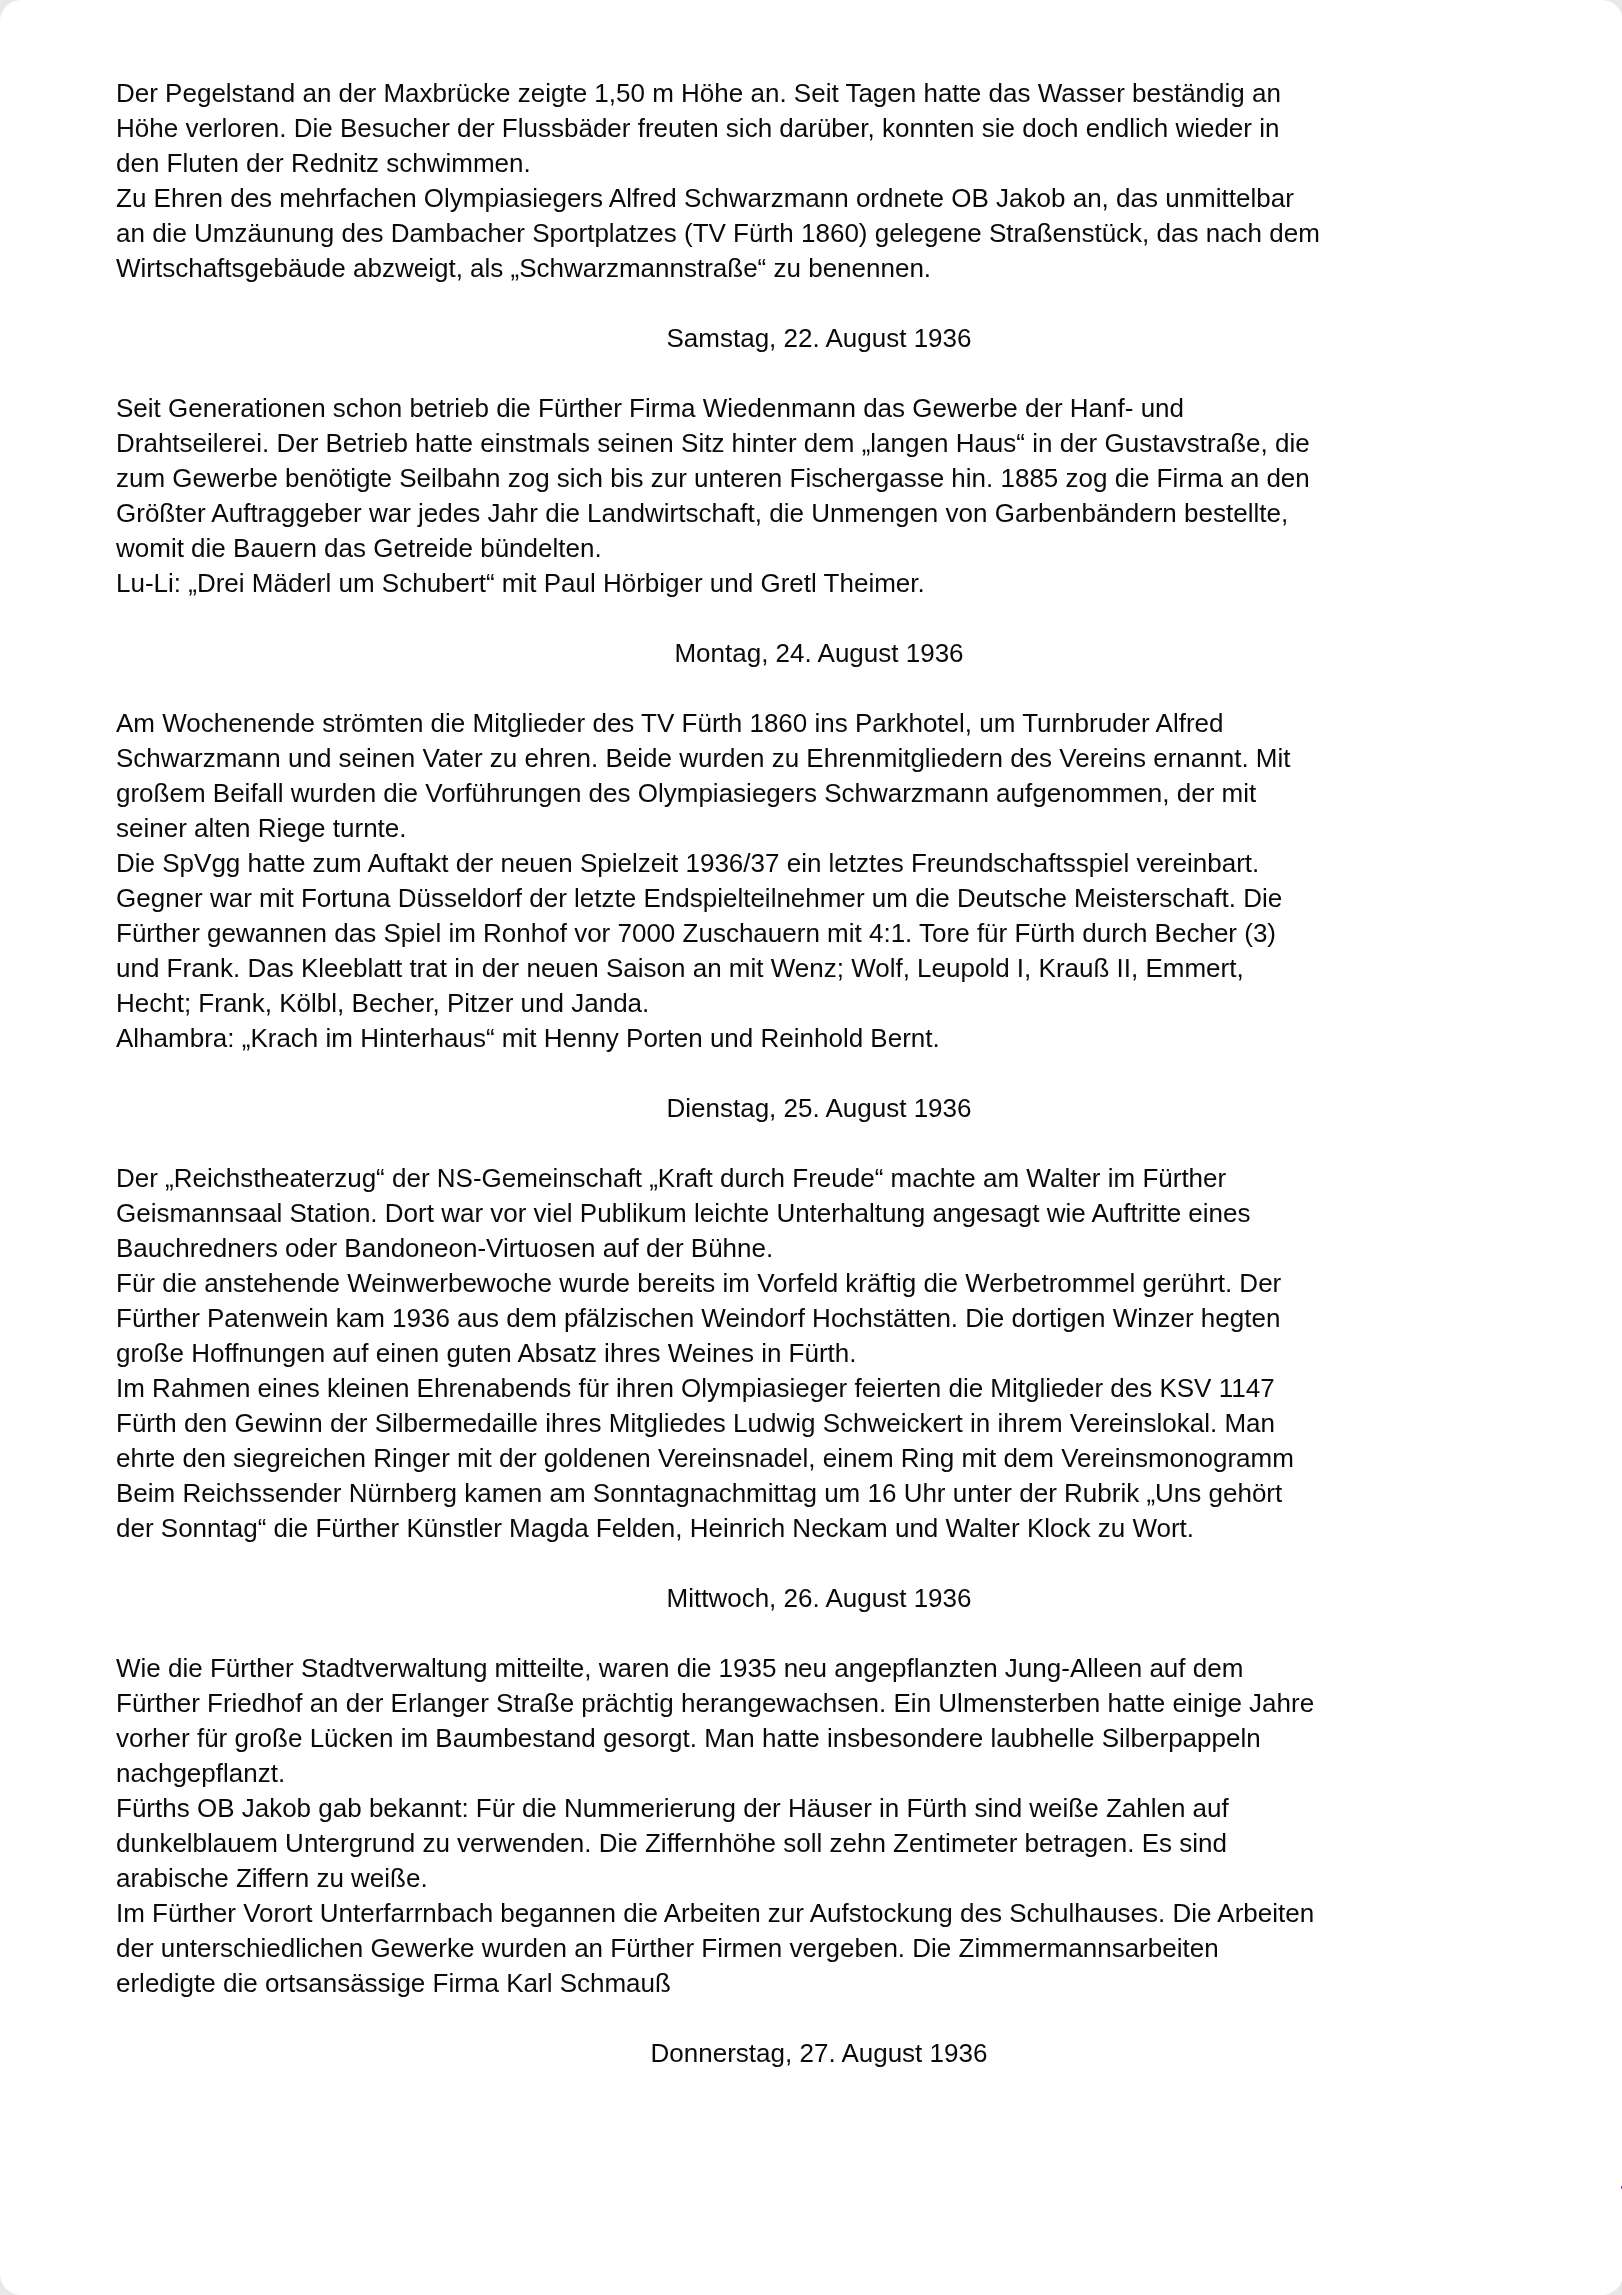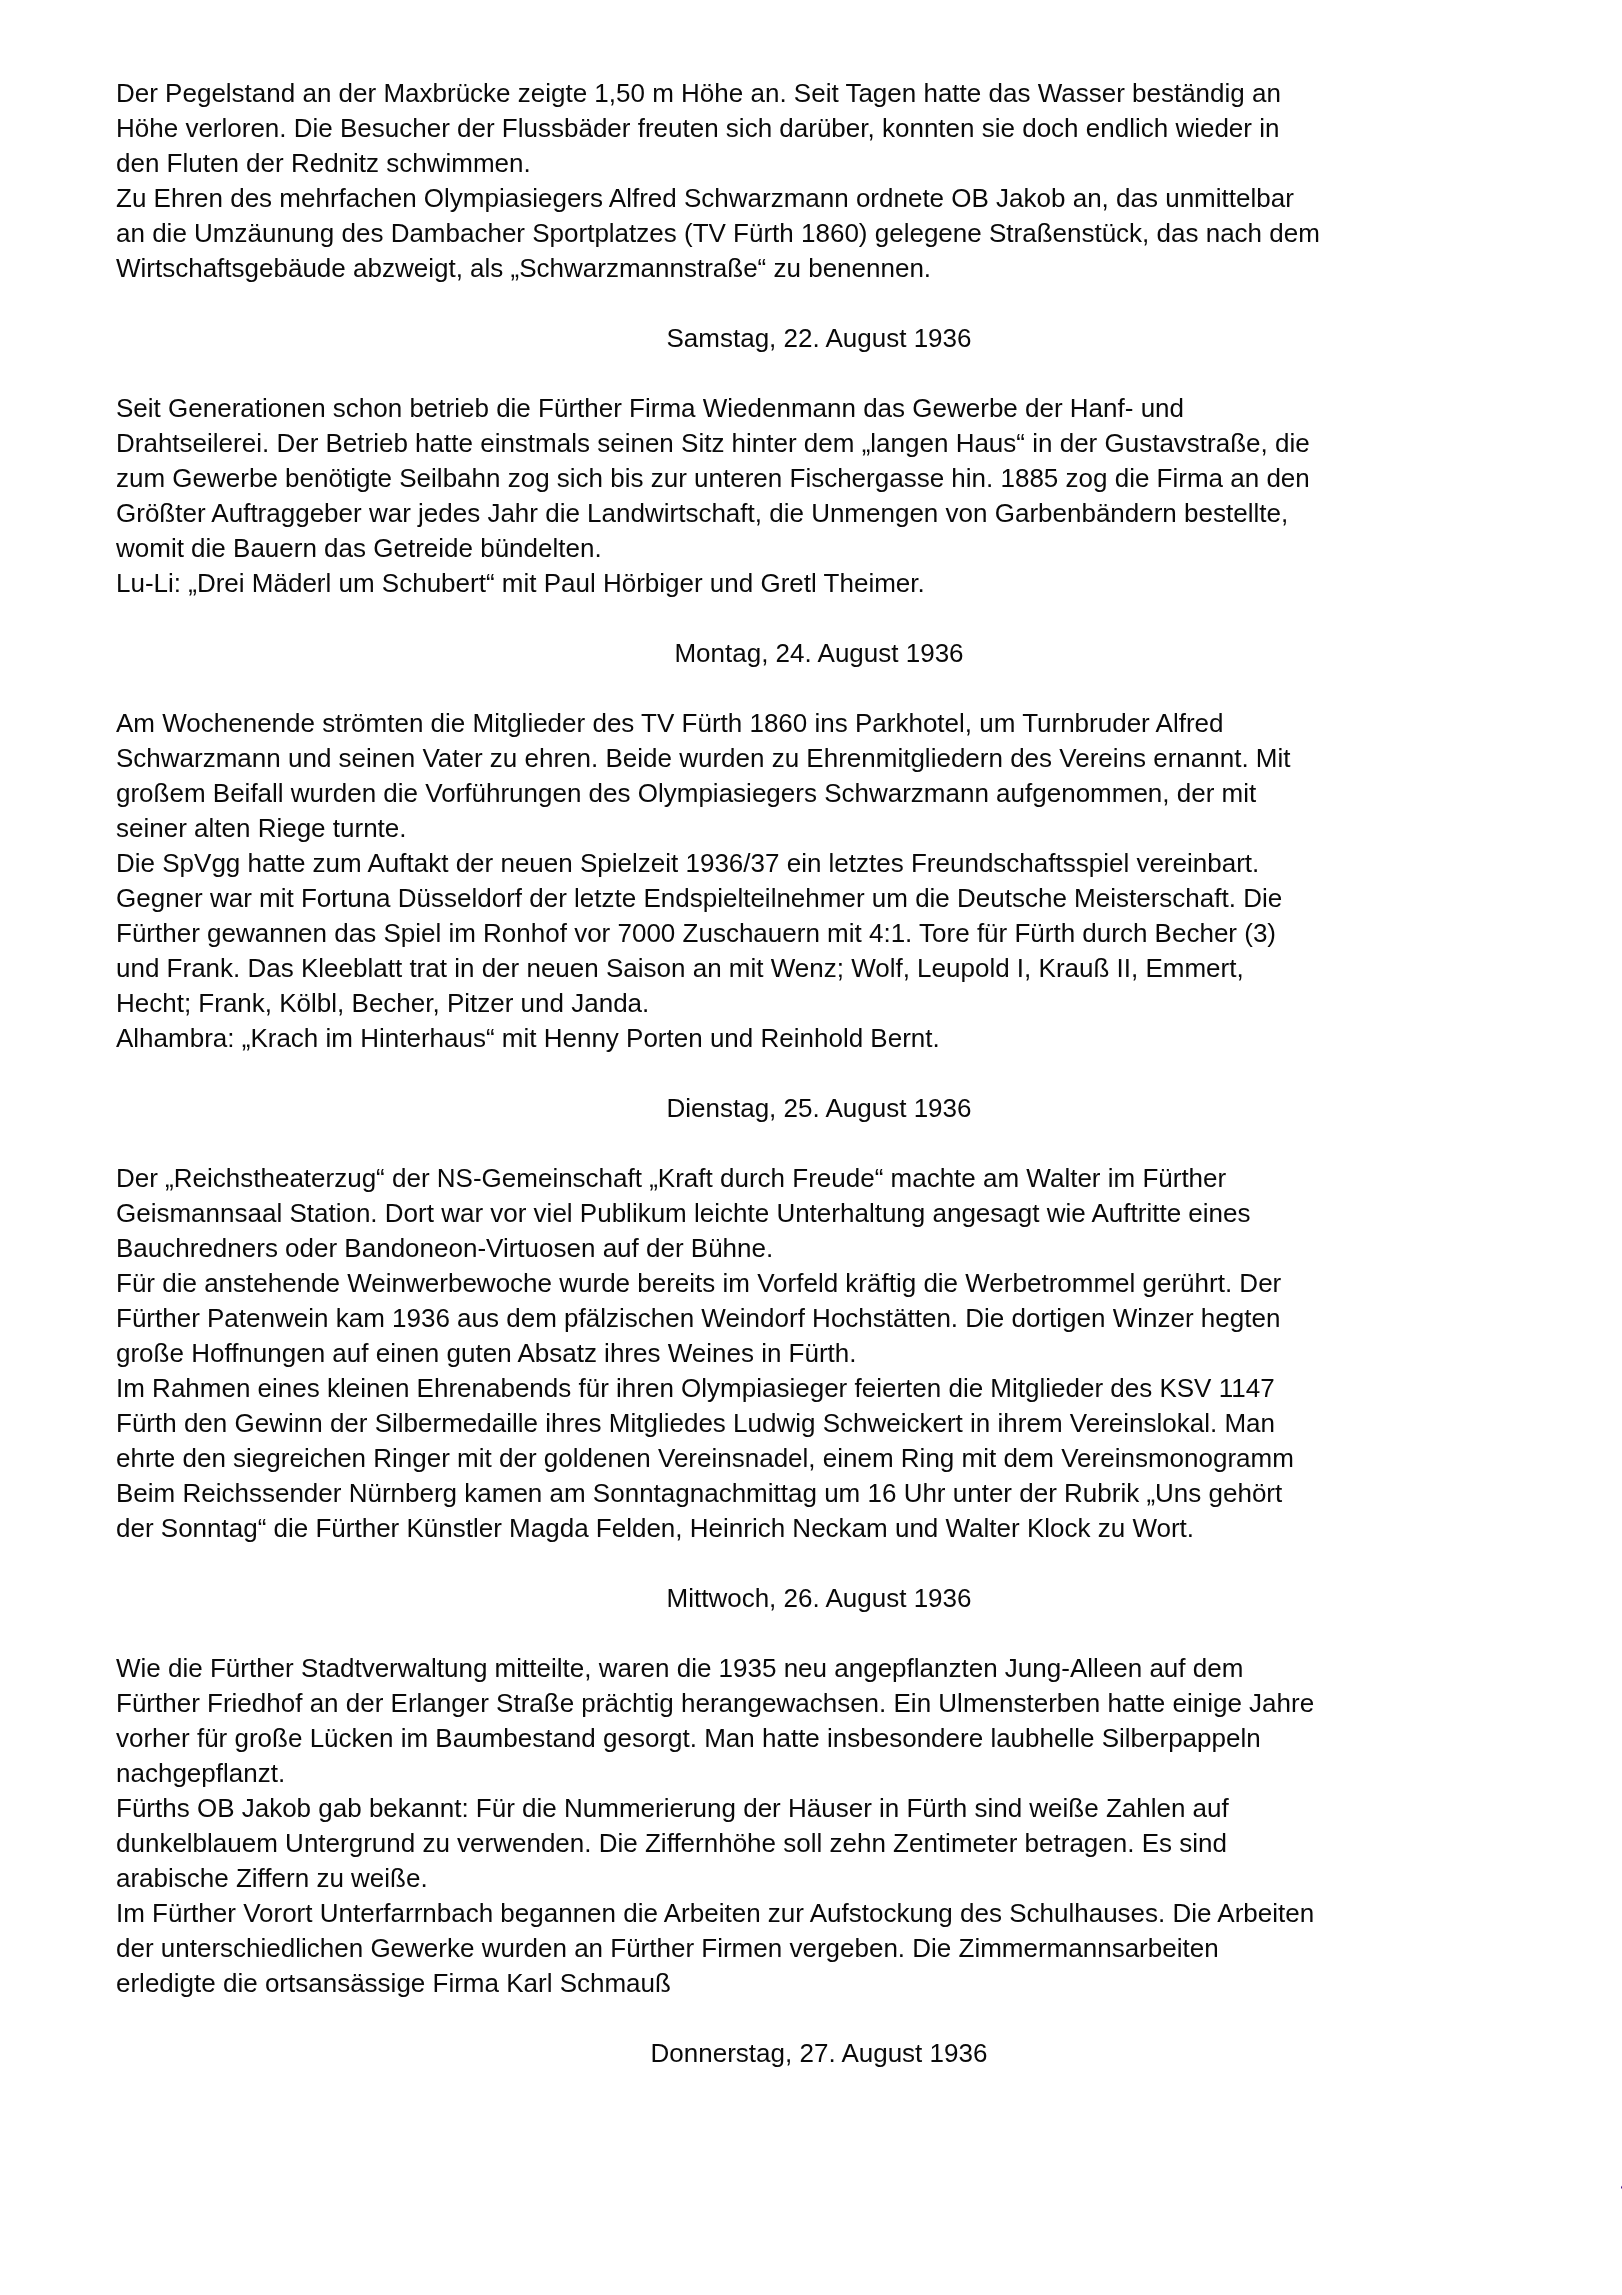--- a/index.html
+++ b/index.html
@@ -8,20 +8,21 @@
     background: #e8e8e8;
   }
   .page {
     position: relative;
     width: 1623px;
     height: 2295px;
     background: #ffffff;
     font-family: "Liberation Sans", "DejaVu Sans", sans-serif;
     color: #0a0a0a;
     overflow: hidden;
+    border-radius: 21px;
   }
   .content {
     position: absolute;
     top: 76px;
     left: 116px;
     width: 1406px;
   }
   .doc-line {
     font-size: 26px;
     line-height: 35px;

